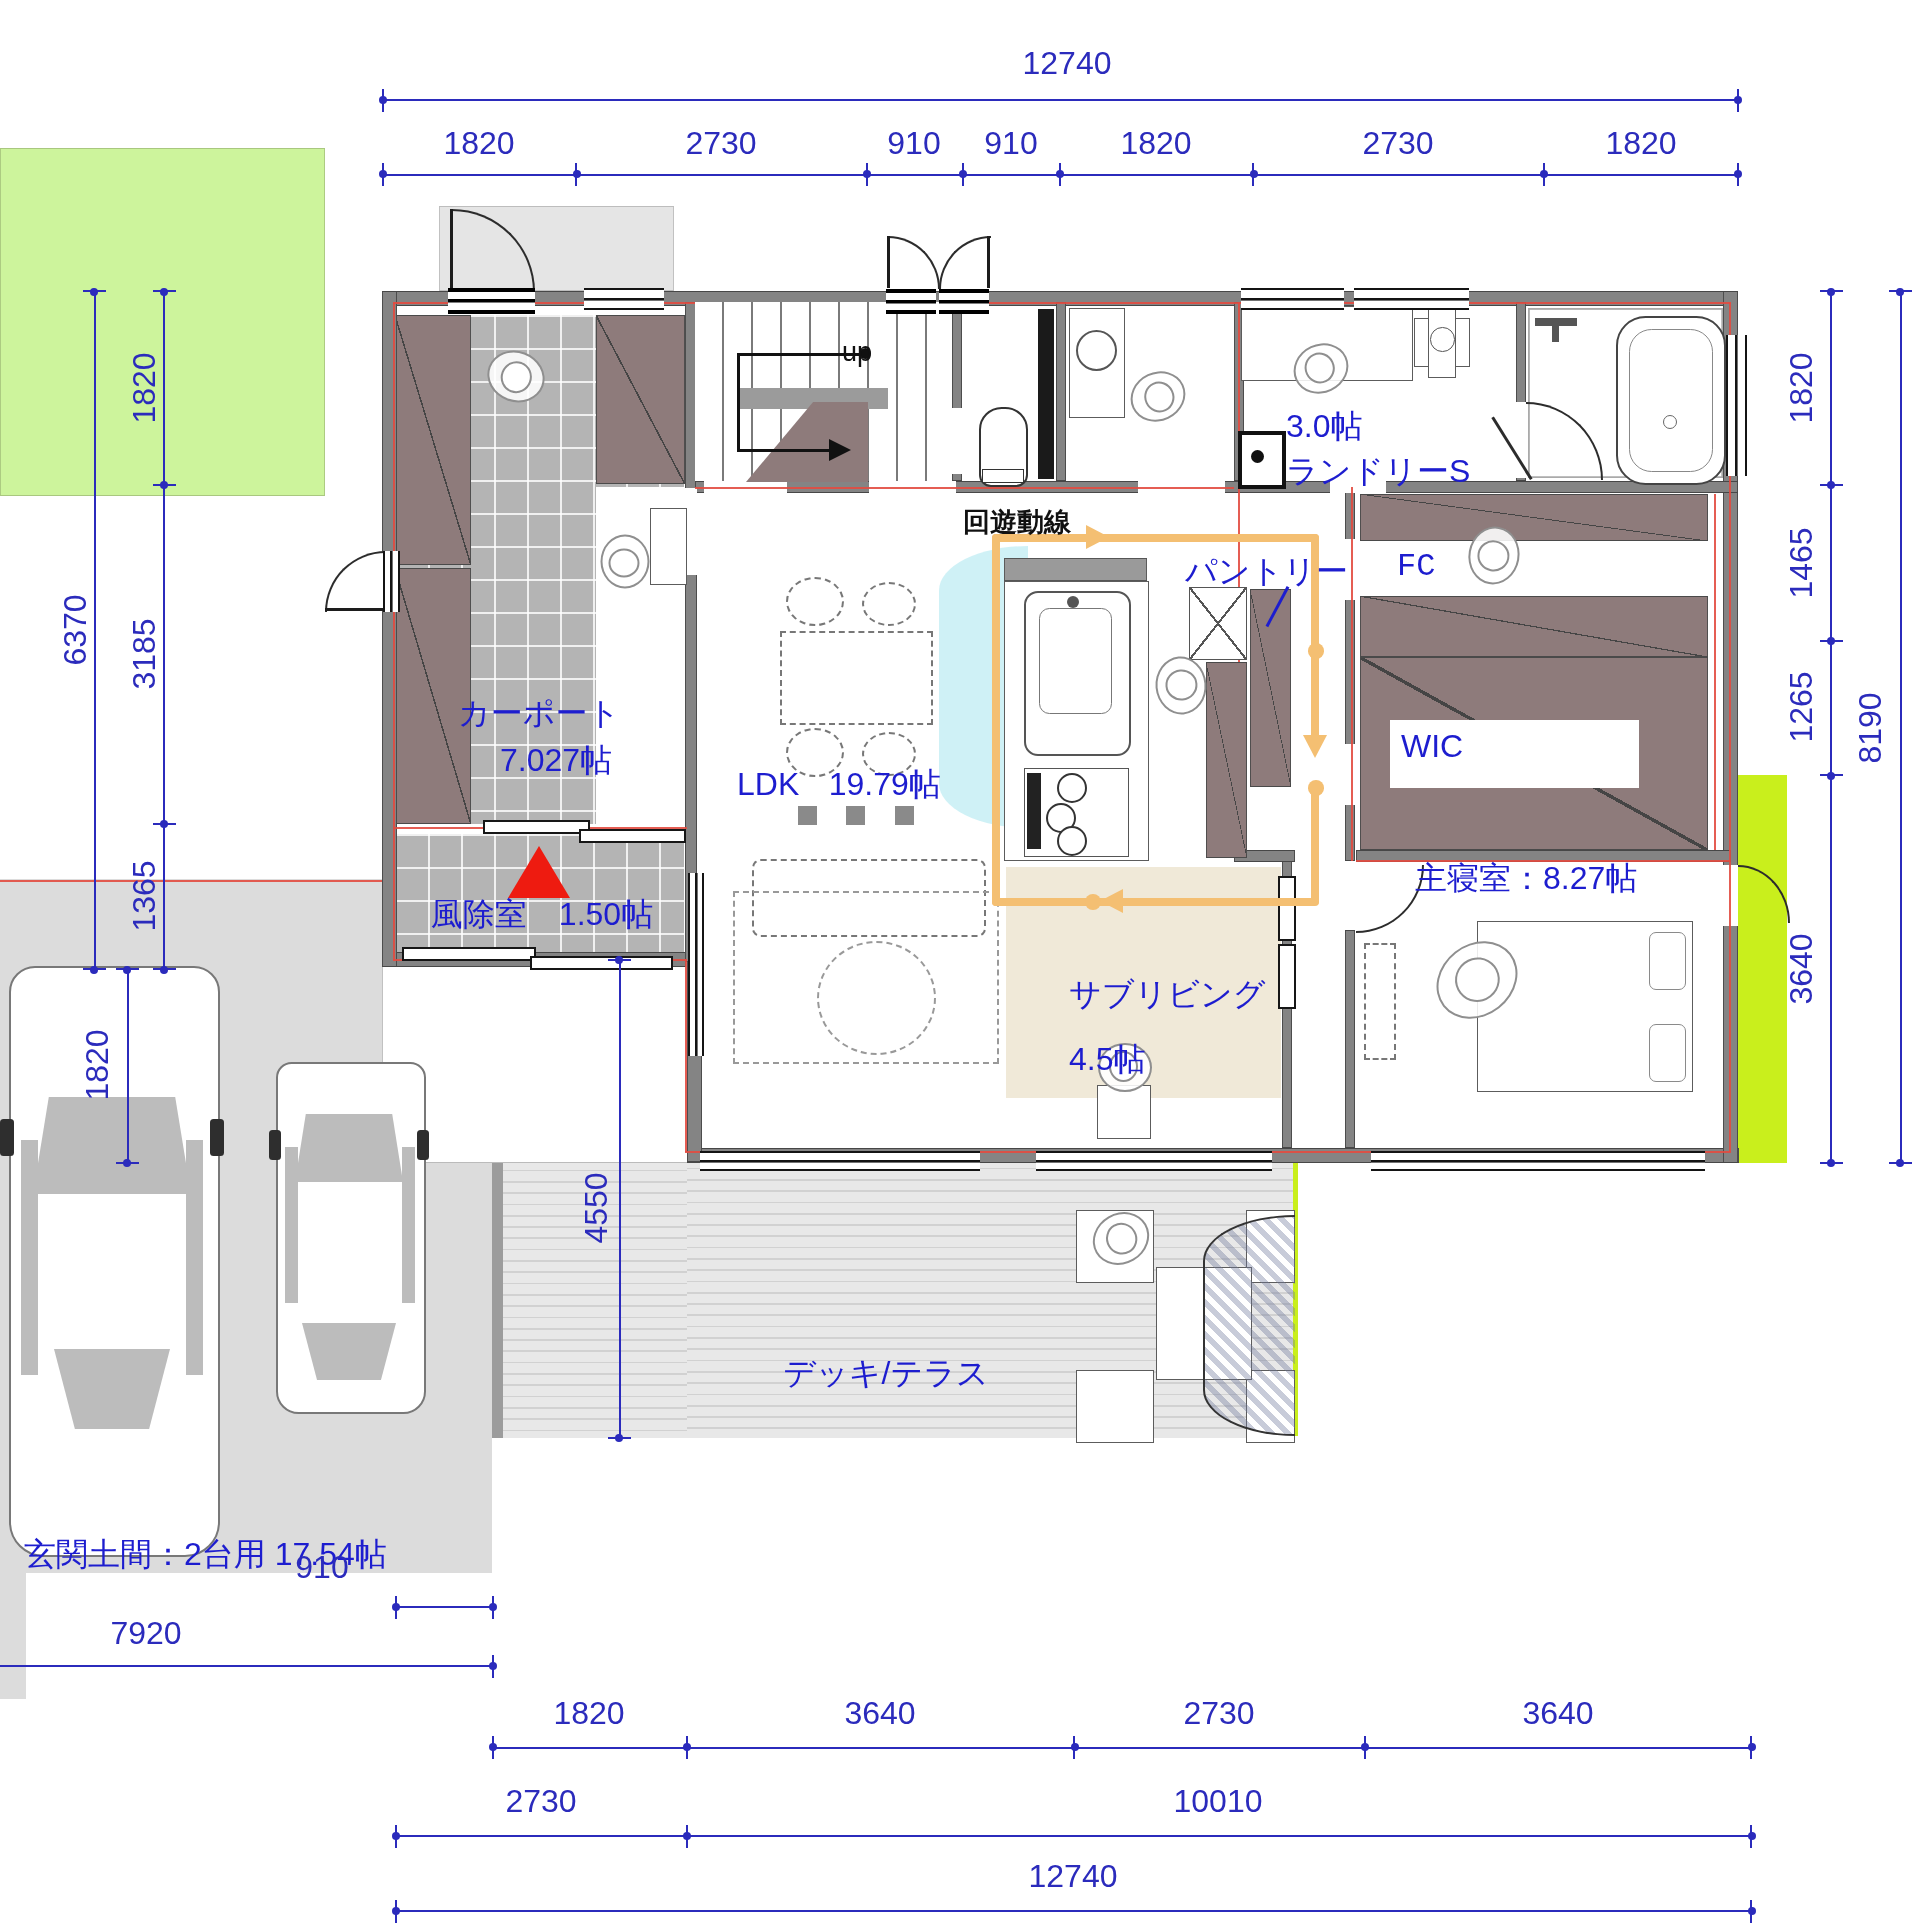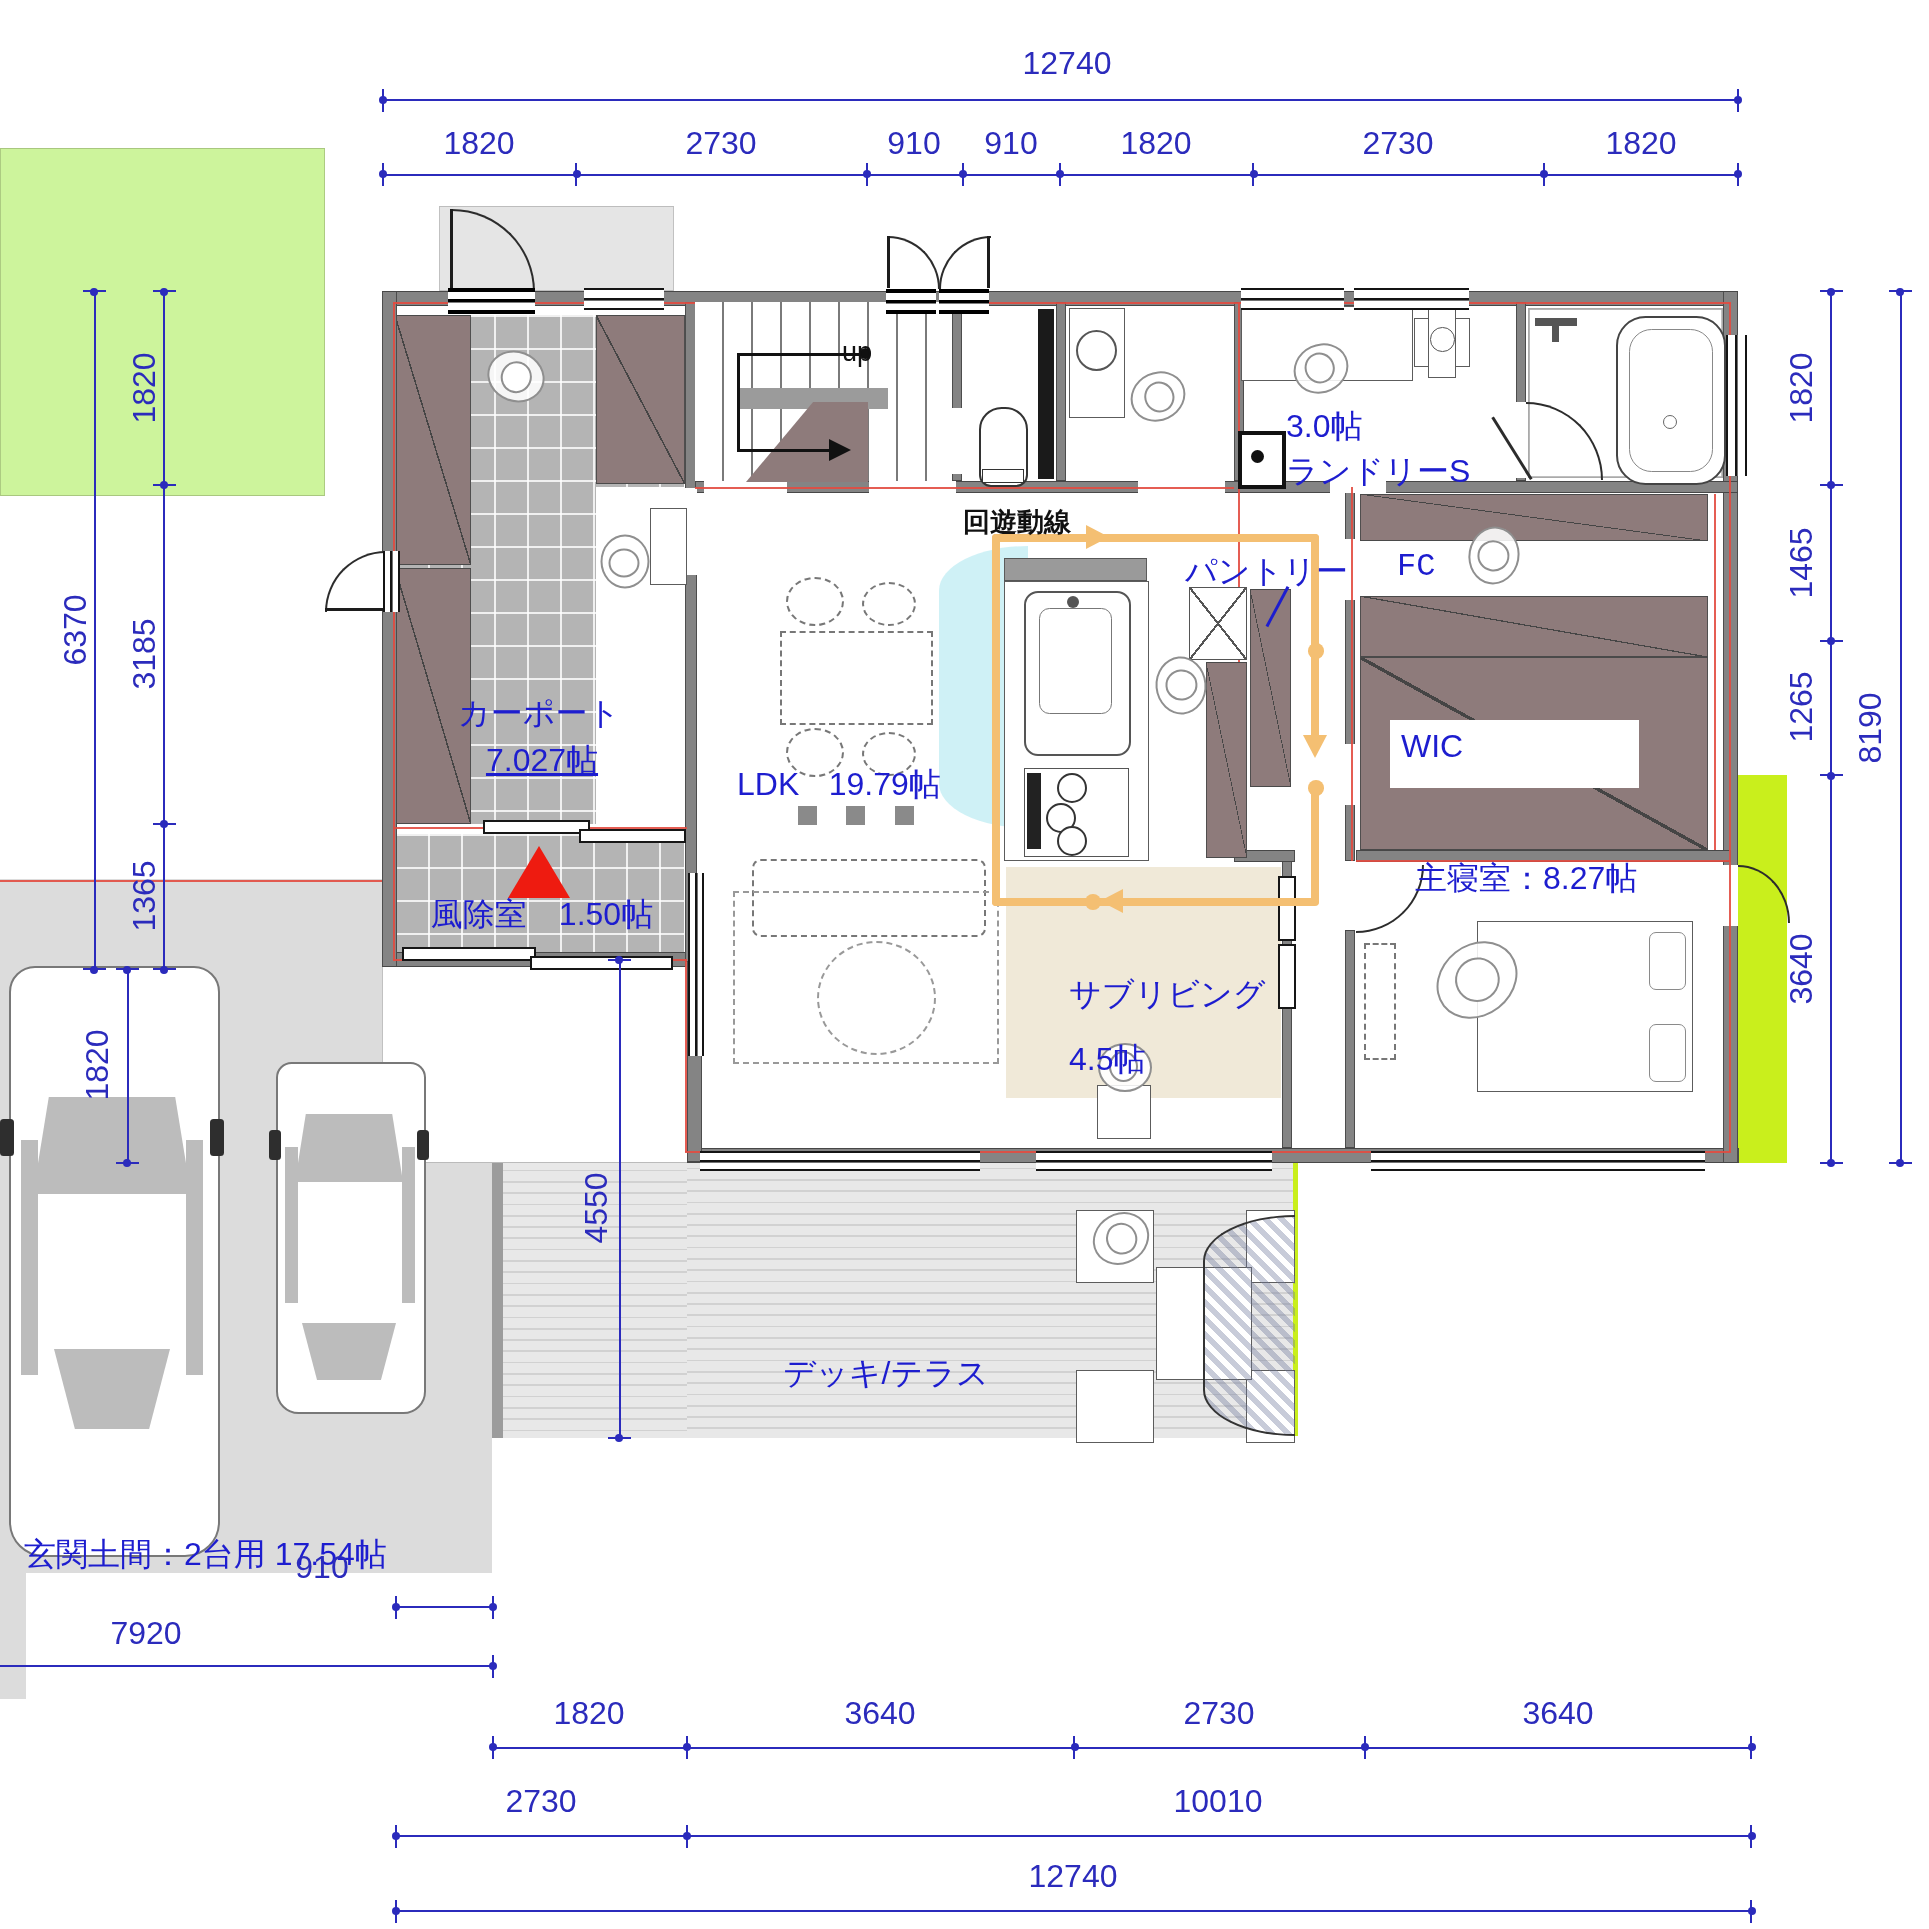--- a/index.html
+++ b/index.html
@@ -300,21 +300,21 @@
   <div class="orange" style="left:1311px;top:789px;width:7.8px;height:116px;"></div>
   <div class="odot" style="left:1308px;top:780px;"></div>
   <div class="odot" style="left:1085px;top:894px;"></div>
   <div class="odot" style="left:1308px;top:643px;"></div>
   <div class="arrow-r" style="left:1086px;top:525px;"></div>
   <div class="arrow-d" style="left:1303px;top:735px;"></div>
   <div class="arrow-l" style="left:1100px;top:889px;"></div>
   <div class="klab" style="left:963px;top:504px;">回遊動線</div>
 
   <div class="rlab c" style="left:539px;top:692px;">カーポート</div>
-  <div class="rlab c" style="left:542px;top:739px;text-decoration:underline;">7.027帖</div>
+  <div class="rlab c" style="left:556px;top:739px;">7.027帖</div>
   <div class="rlab c" style="left:542px;top:893px;">風除室　1.50帖</div>
   <div class="rlab" style="left:737px;top:763px;"><span>LDK</span><span style="display:inline-block;width:29.5px;"></span><span>19.79帖</span></div>
   <div class="rlab" style="left:1185px;top:550px;">パントリー</div>
   <div class="abs" style="left:1276px;top:584px;width:2.6px;height:45px;background:#1d1dcf;transform:rotate(28deg);"></div>
   <div class="rlab" style="left:1286px;top:405px;">3.0帖</div>
   <div class="rlab" style="left:1286px;top:450px;">ランドリーS</div>
   <div class="rlab" style="left:1397px;top:548px;font-family:Liberation Mono, monospace;">FC</div>
   <div class="rlab" style="left:1401px;top:728px;">WIC</div>
   <div class="rlab" style="left:1415px;top:857px;">主寝室：8.27帖</div>
   <div class="rlab" style="left:1069px;top:973px;">サブリビング</div>

